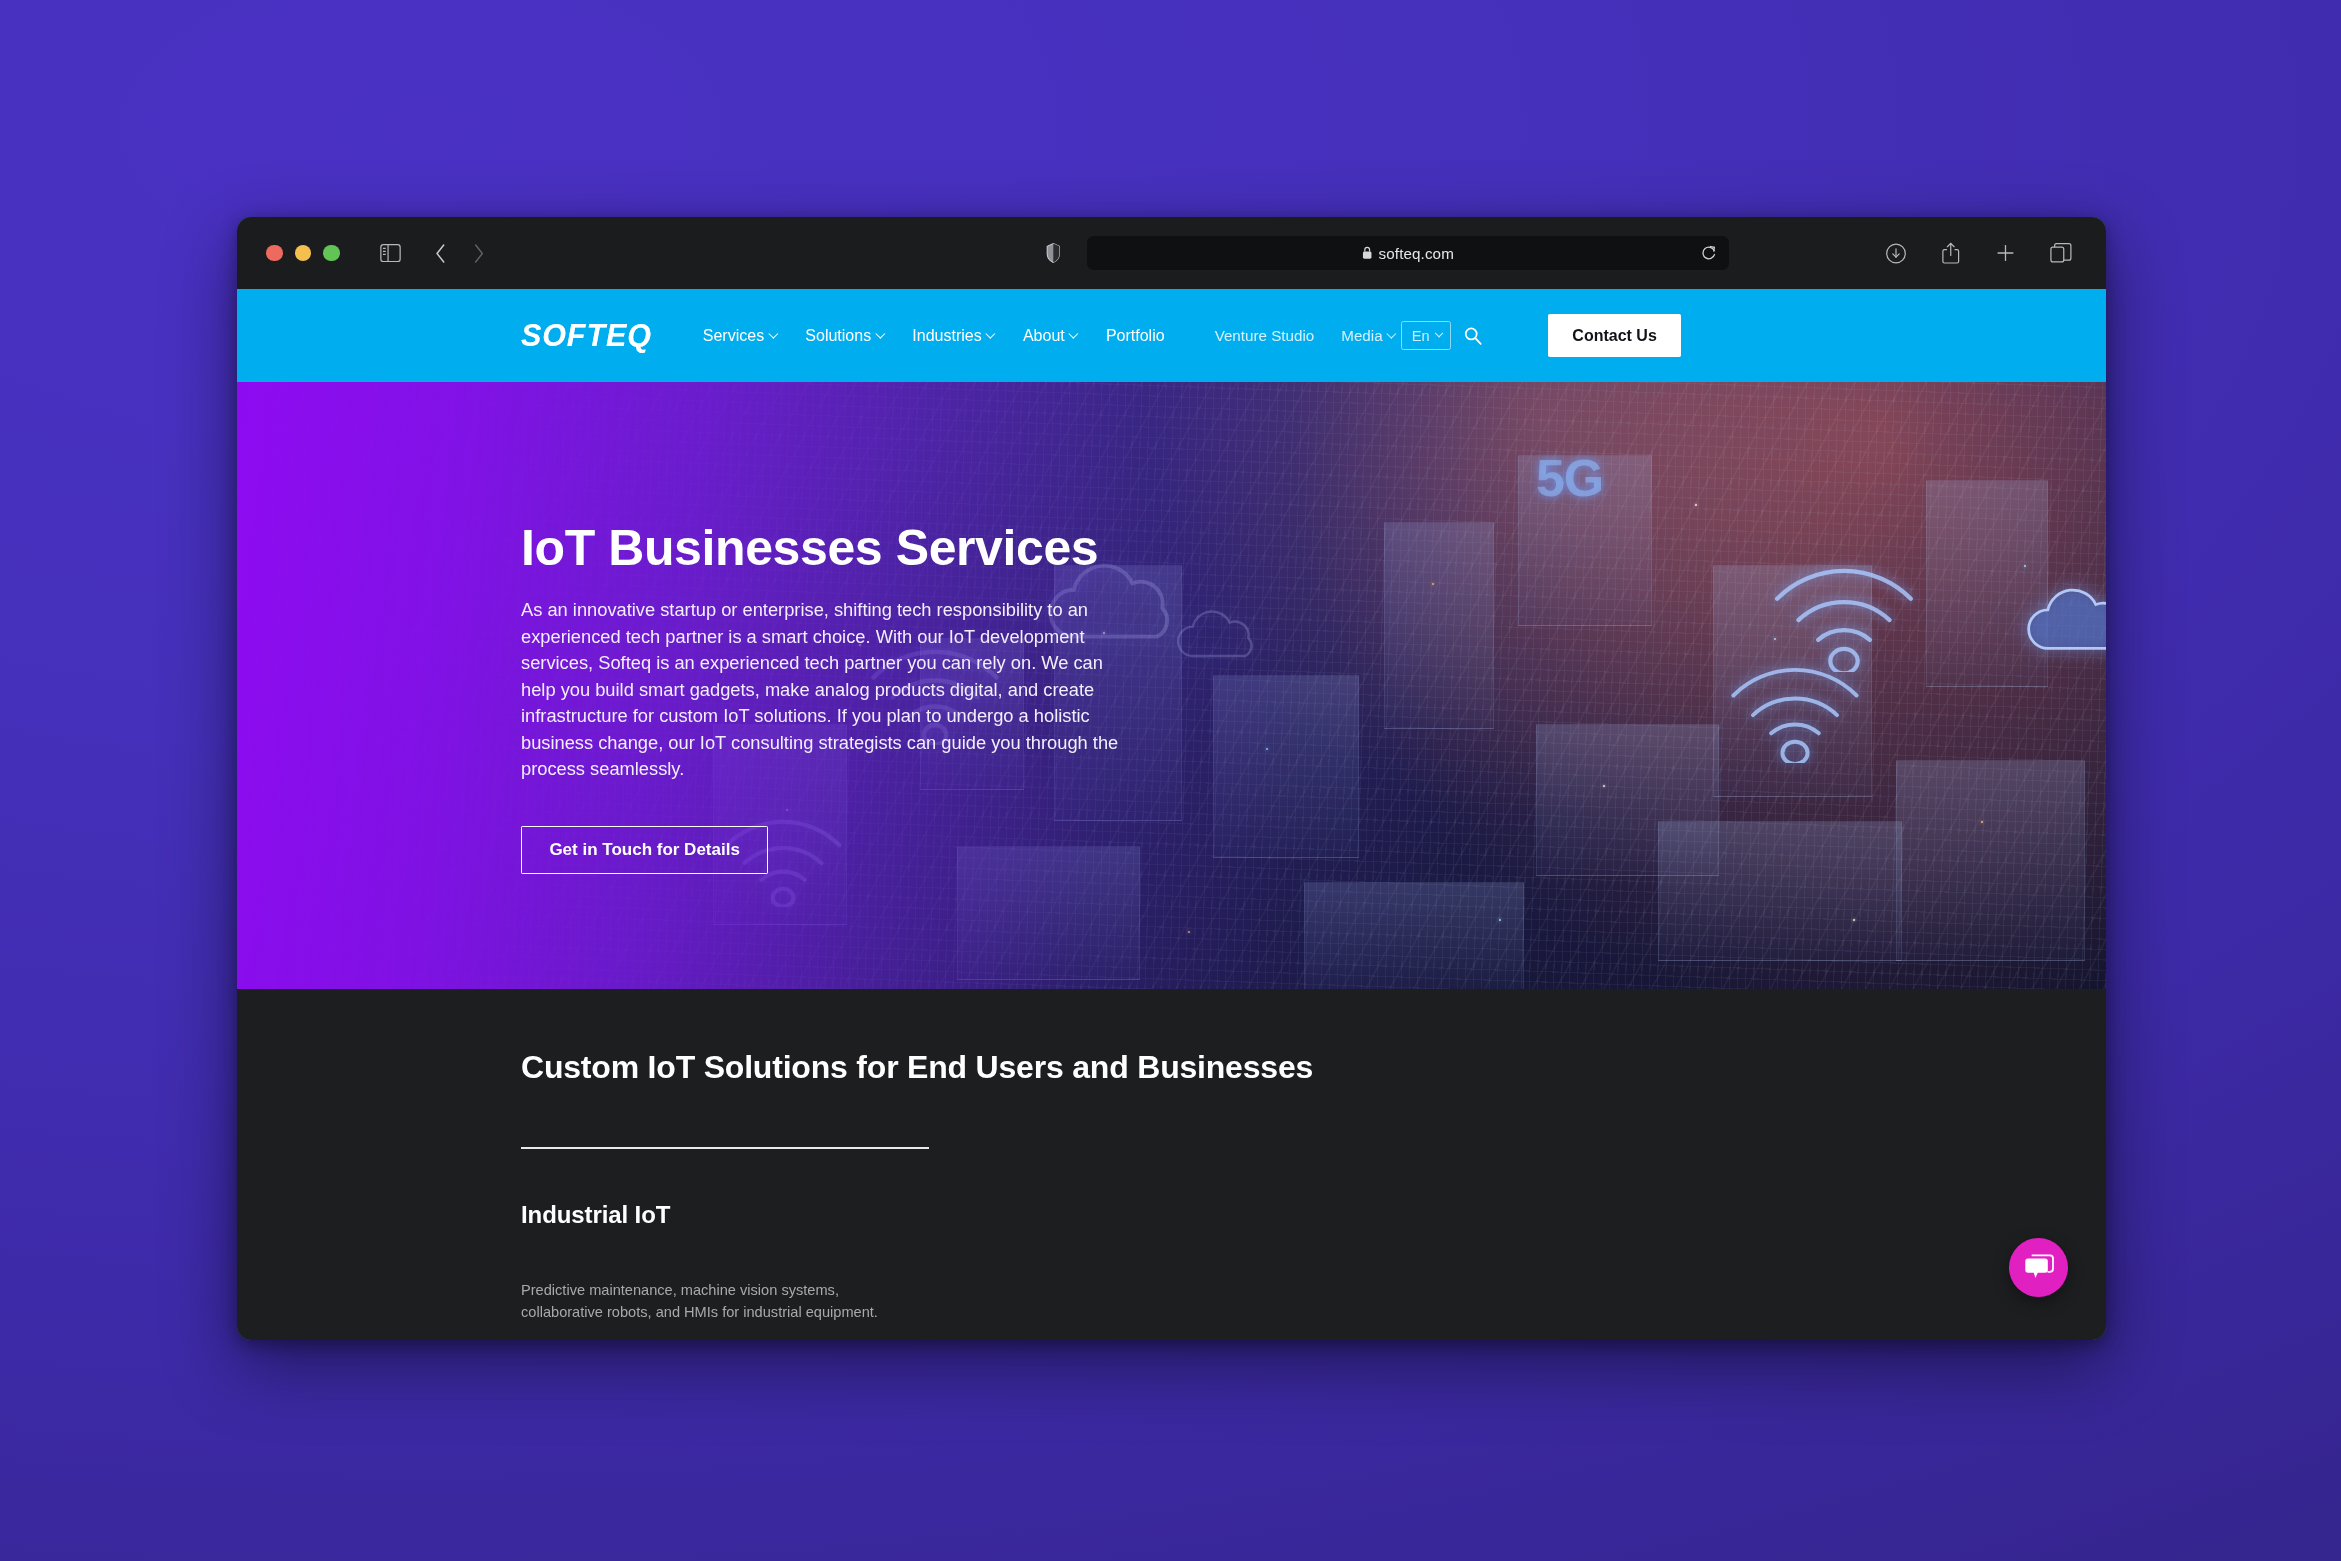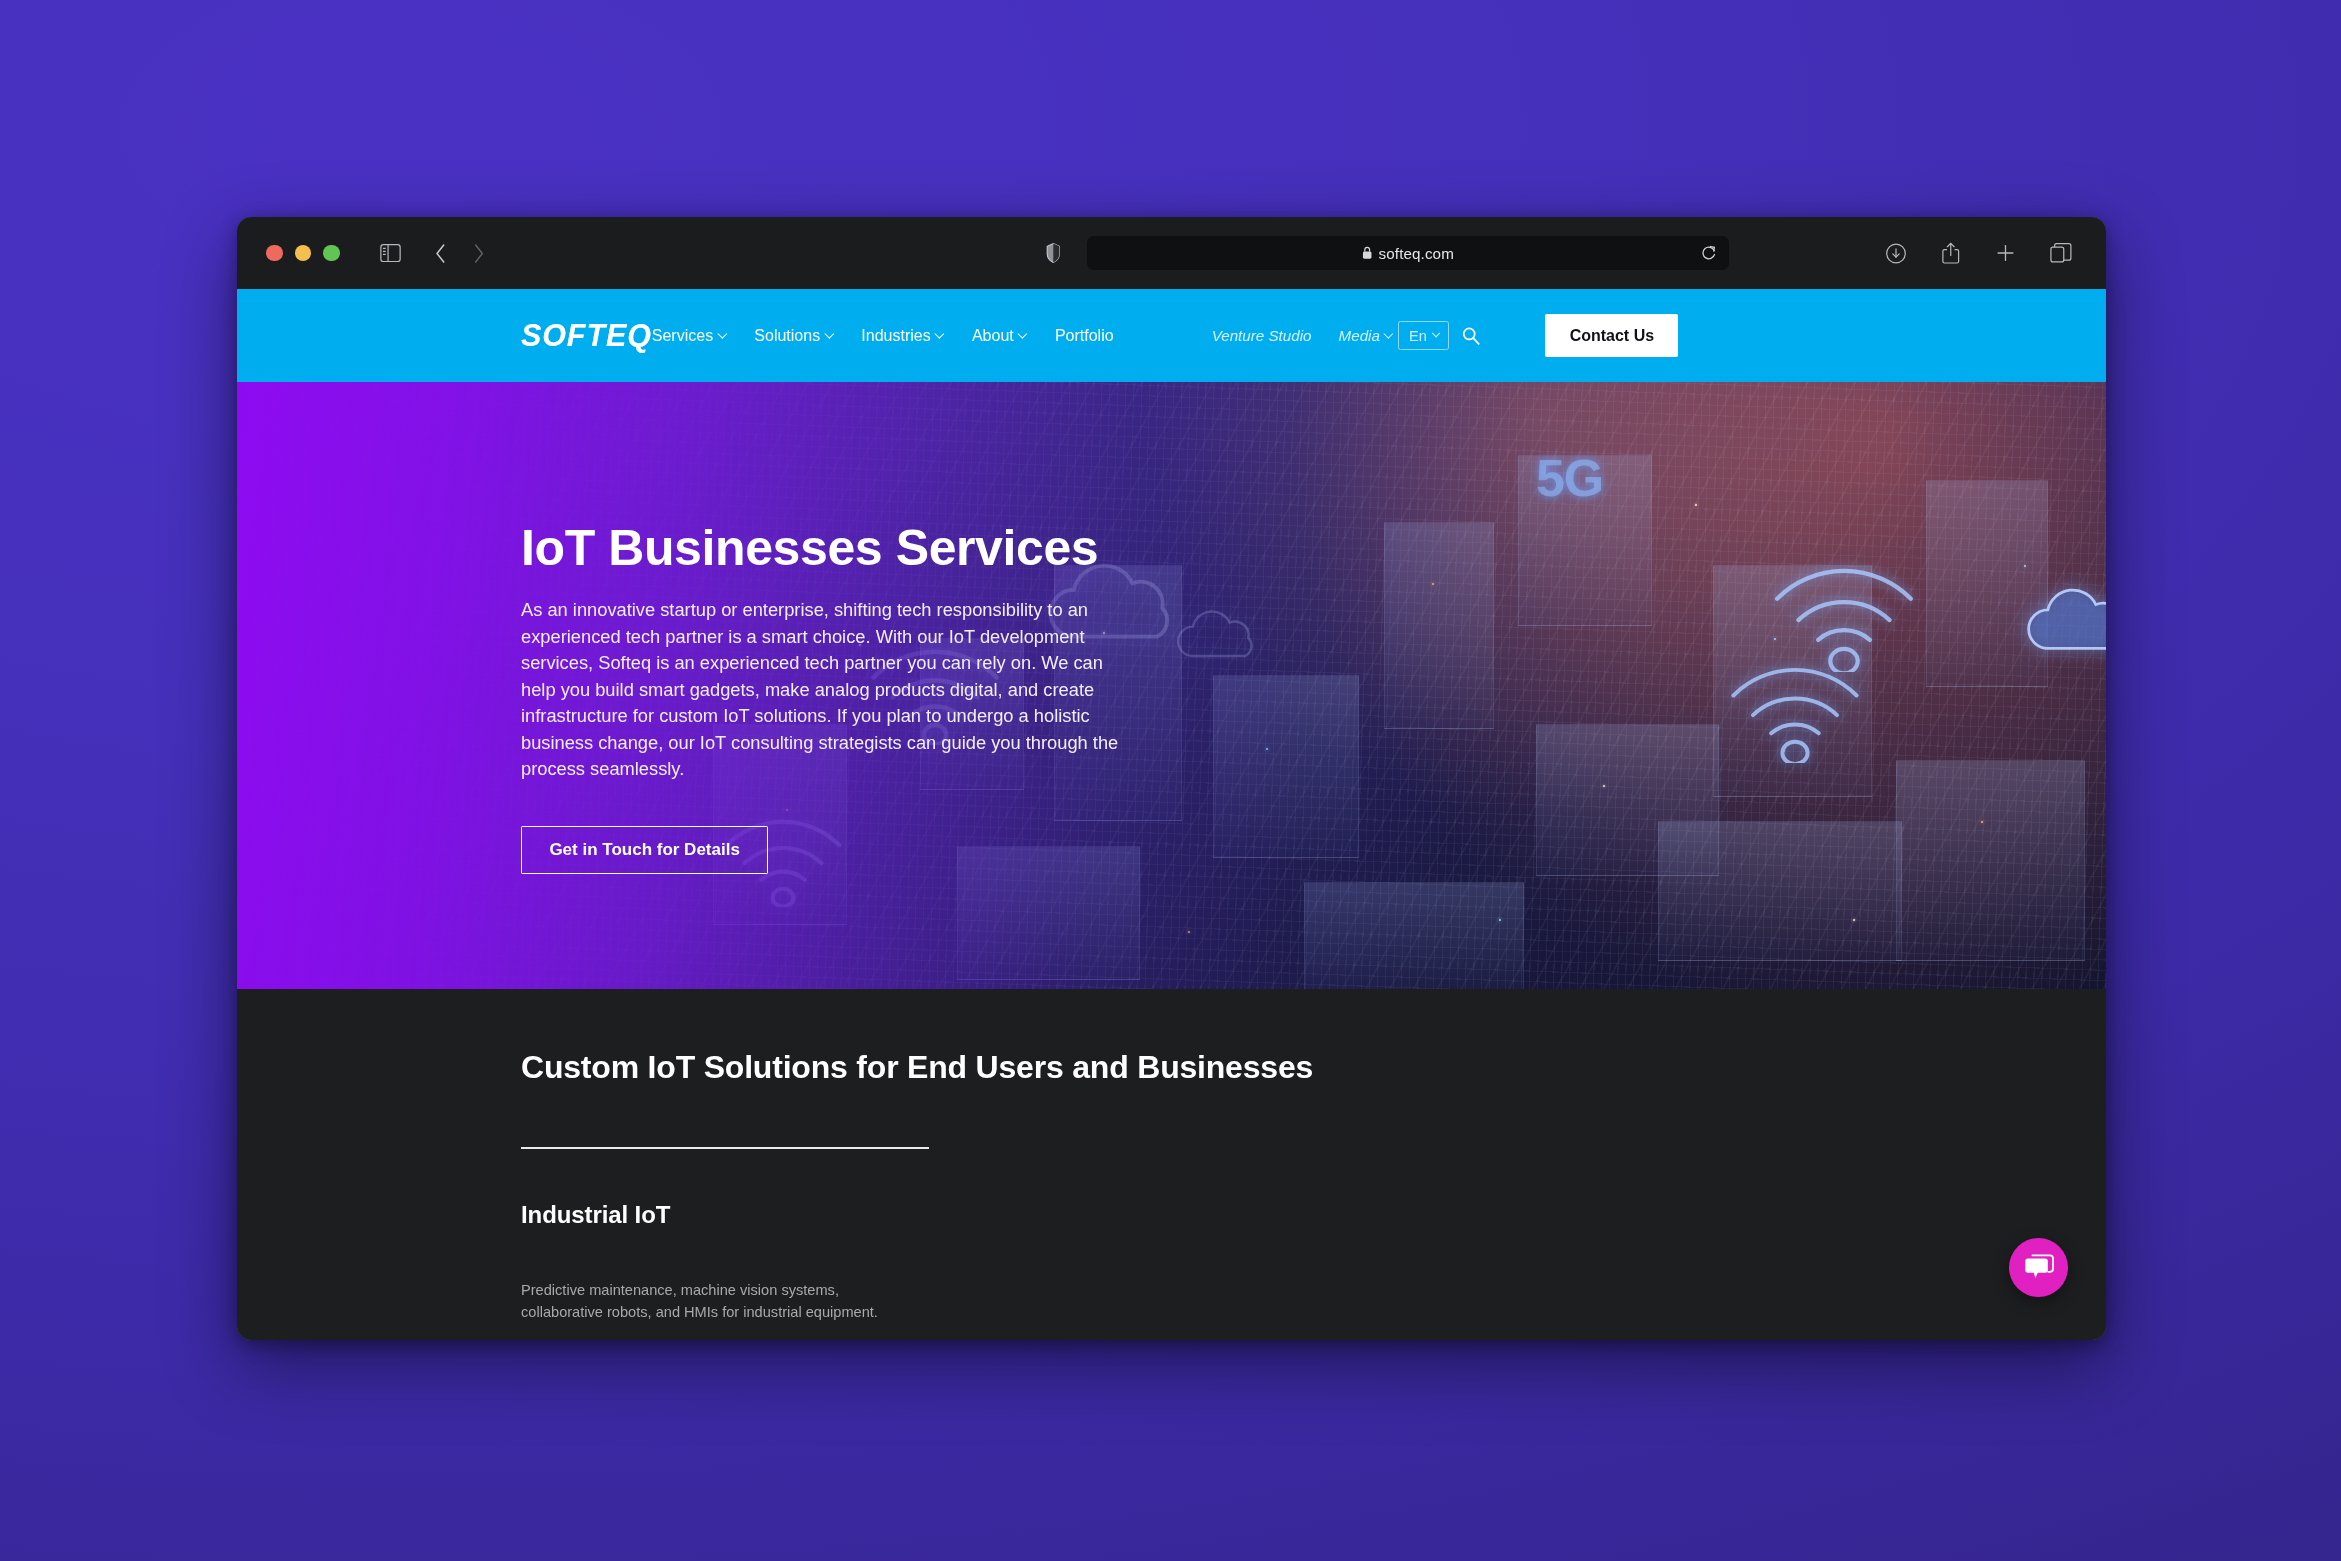--- a/index.html
+++ b/index.html
@@ -93,39 +93,39 @@
     font-size: 30.5px;
     font-weight: 800;
     font-style: italic;
     letter-spacing: 0.9px;
     font-family: "Liberation Sans", sans-serif;
     text-shadow: 0 0 0.6px rgba(255,255,255,.5);
   }
   #main-nav {
     display: flex; align-items: center;
     gap: 29px;
+    margin-left: 51px;
   }
   .nav-item {
     color: #ffffff;
     font-size: 16px;
     display: flex; align-items: center; gap: 5.5px;
     white-space: nowrap;
   }
   .caret {
     display: inline-block;
     width: 6.7px; height: 6.7px;
     border-right: 1.5px solid #ffffff;
     border-bottom: 1.5px solid #ffffff;
     transform: rotate(45deg) translate(-1.2px,-1.2px);
   }
   #secondary-nav {
     display: flex; align-items: center;
     gap: 27px;
-    margin-left: 98px;
-    font-style: italic;
+    margin-left: 50px;
   }
   .nav-sec {
     color: #d5f1fd;
     font-size: 15.2px;
     display: flex; align-items: center; gap: 5.5px;
     white-space: nowrap;
   }
   .nav-sec .caret { border-color: #d5f1fd; }
   #lang-switch {
     border: 1.1px solid #8fd9f7;

